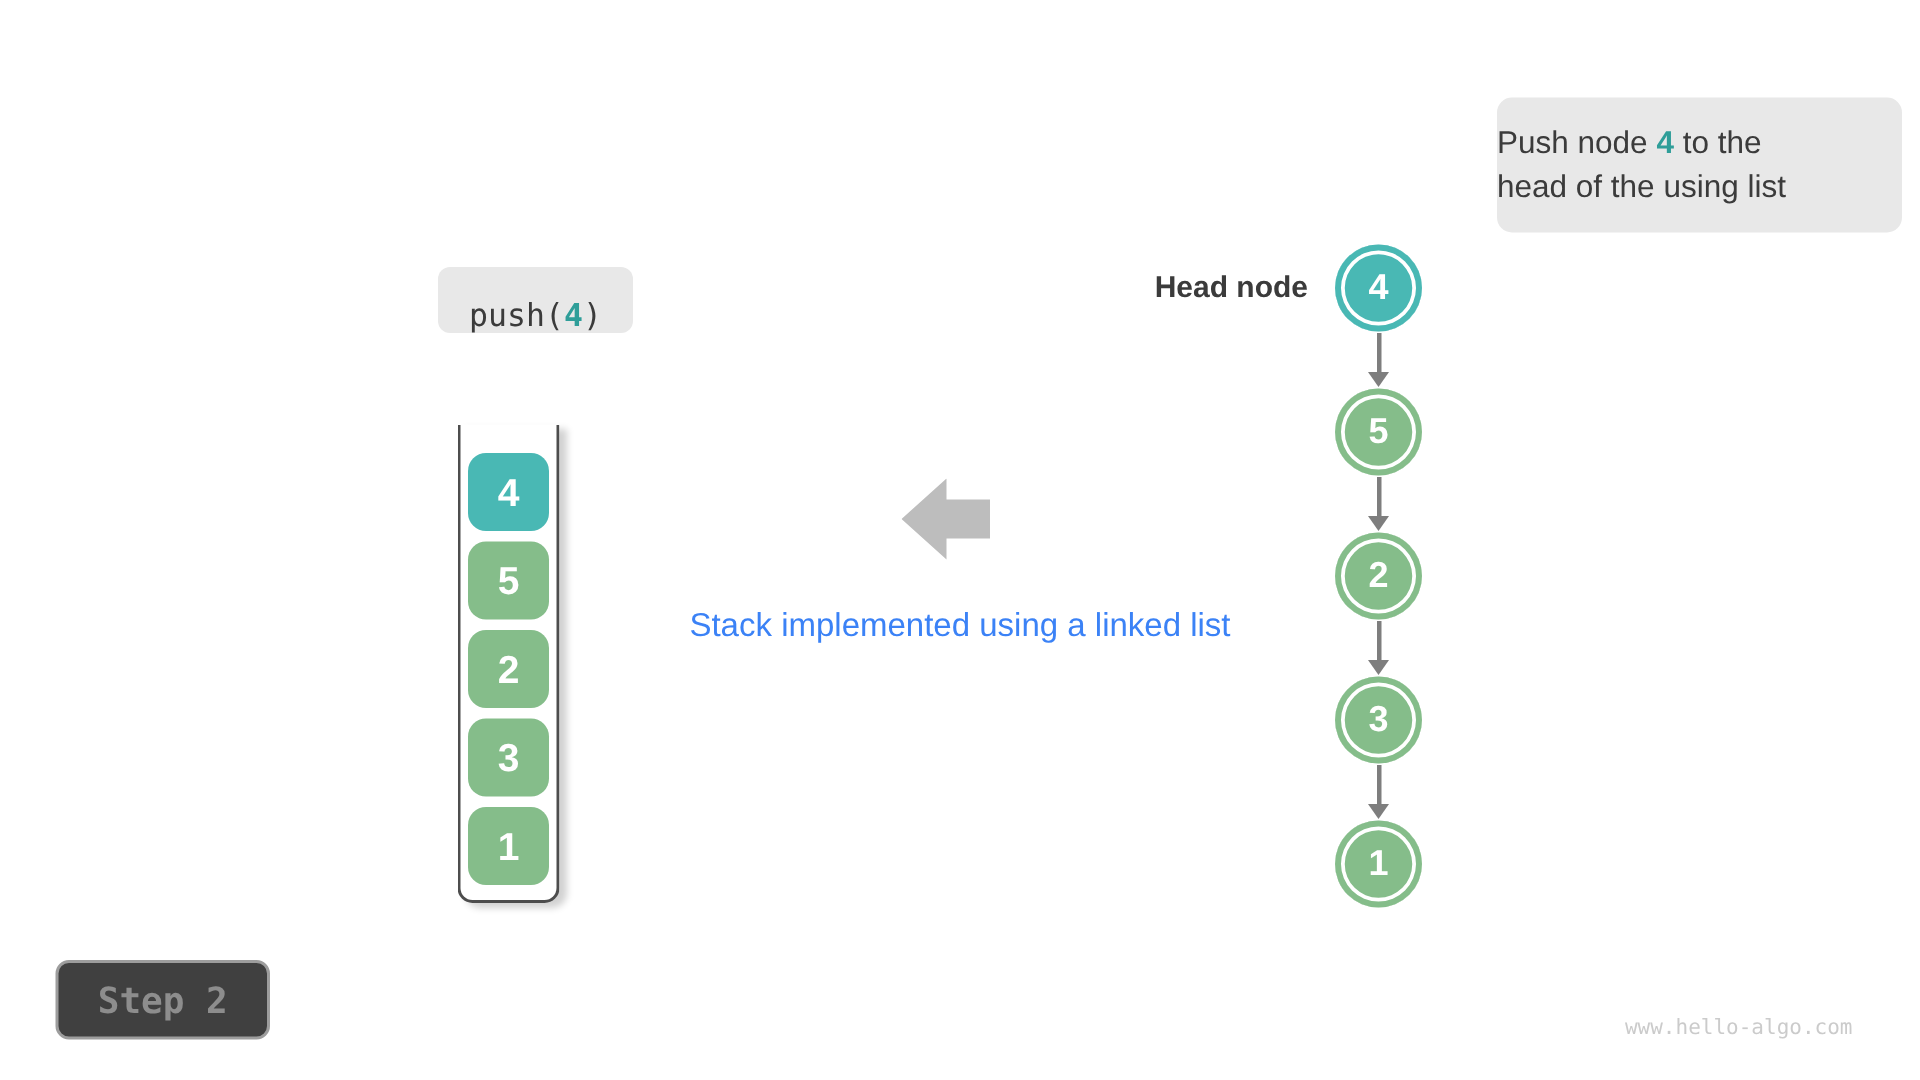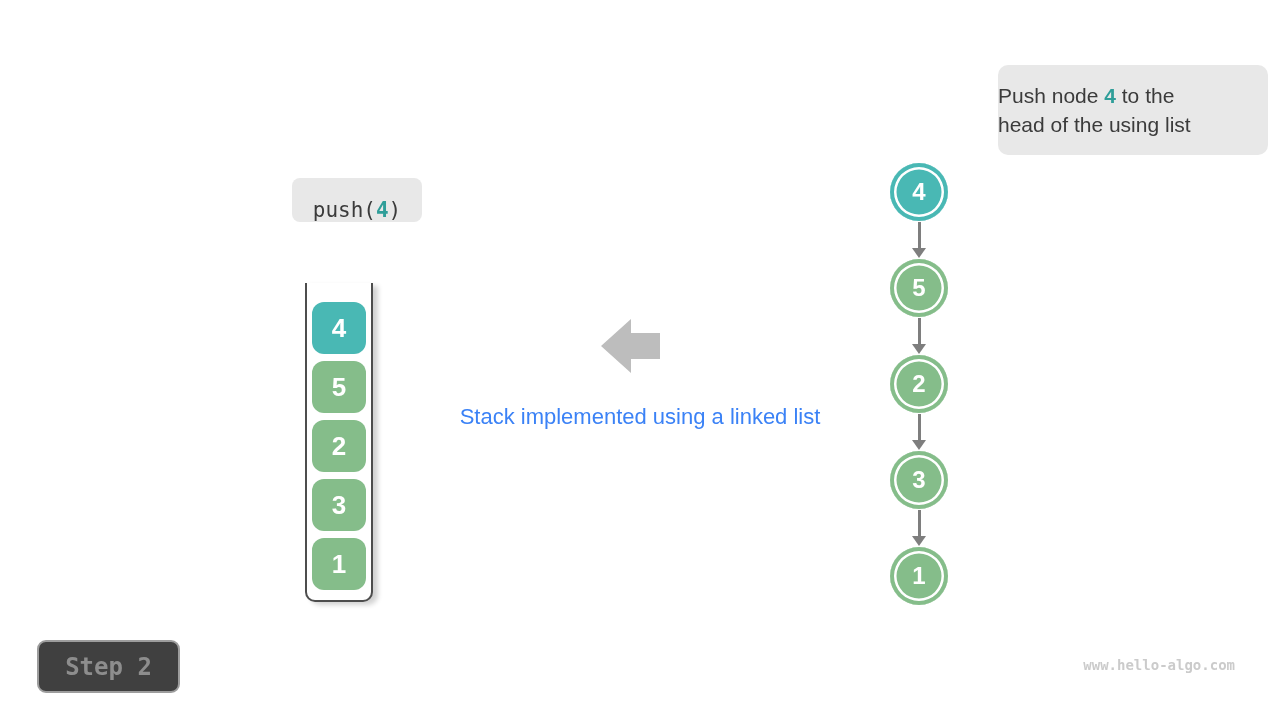--- a/index.html
+++ b/index.html
@@ -160,25 +160,24 @@
     justify-content: center;
     font-family: "DejaVu Sans Mono", monospace;
     font-size: 24px;
     font-weight: bold;
     color: #8d8d8d;
   }
 
   
   .watermark {
     position: absolute;
-    right: 45px; top: 657px;
+    right: 45px; top: 677px;
     font-family: "DejaVu Sans Mono", monospace;
     font-size: 14px;
     color: #cbcbcb;
-    font-weight: bold;
   }
 </style>
 </head>
 <body>
 
 <div class="canvas">
 
   <div class="note-box">
     <div>
       <span>Push node </span><span class="accent">4</span><span> to the</span>
@@ -199,20 +198,21 @@
     <div class="stack-node green">3</div>
     <div class="stack-node green">1</div>
   </div>
 
   <svg class="big-arrow" viewBox="0 0 60 55" xmlns="http://www.w3.org/2000/svg">
     <polygon points="0,27 30,0 30,14 59,14 59,40 30,40 30,54" fill="#bdbdbd"></polygon>
   </svg>
 
   <div class="caption">Stack implemented using a linked list</div>
 
+  <div class="ll-label" style="top:179px;">Head node</div>
 
   <div class="ll-node teal" style="top:163px;">4</div>
   <div class="ll-node green" style="top:259px;">5</div>
   <div class="ll-node green" style="top:355px;">2</div>
   <div class="ll-node green" style="top:451px;">3</div>
   <div class="ll-node green" style="top:547px;">1</div>
 
   <div class="ll-arrow" style="top:222px;">
       <div class="shaft"></div>
       <div class="head"></div>

